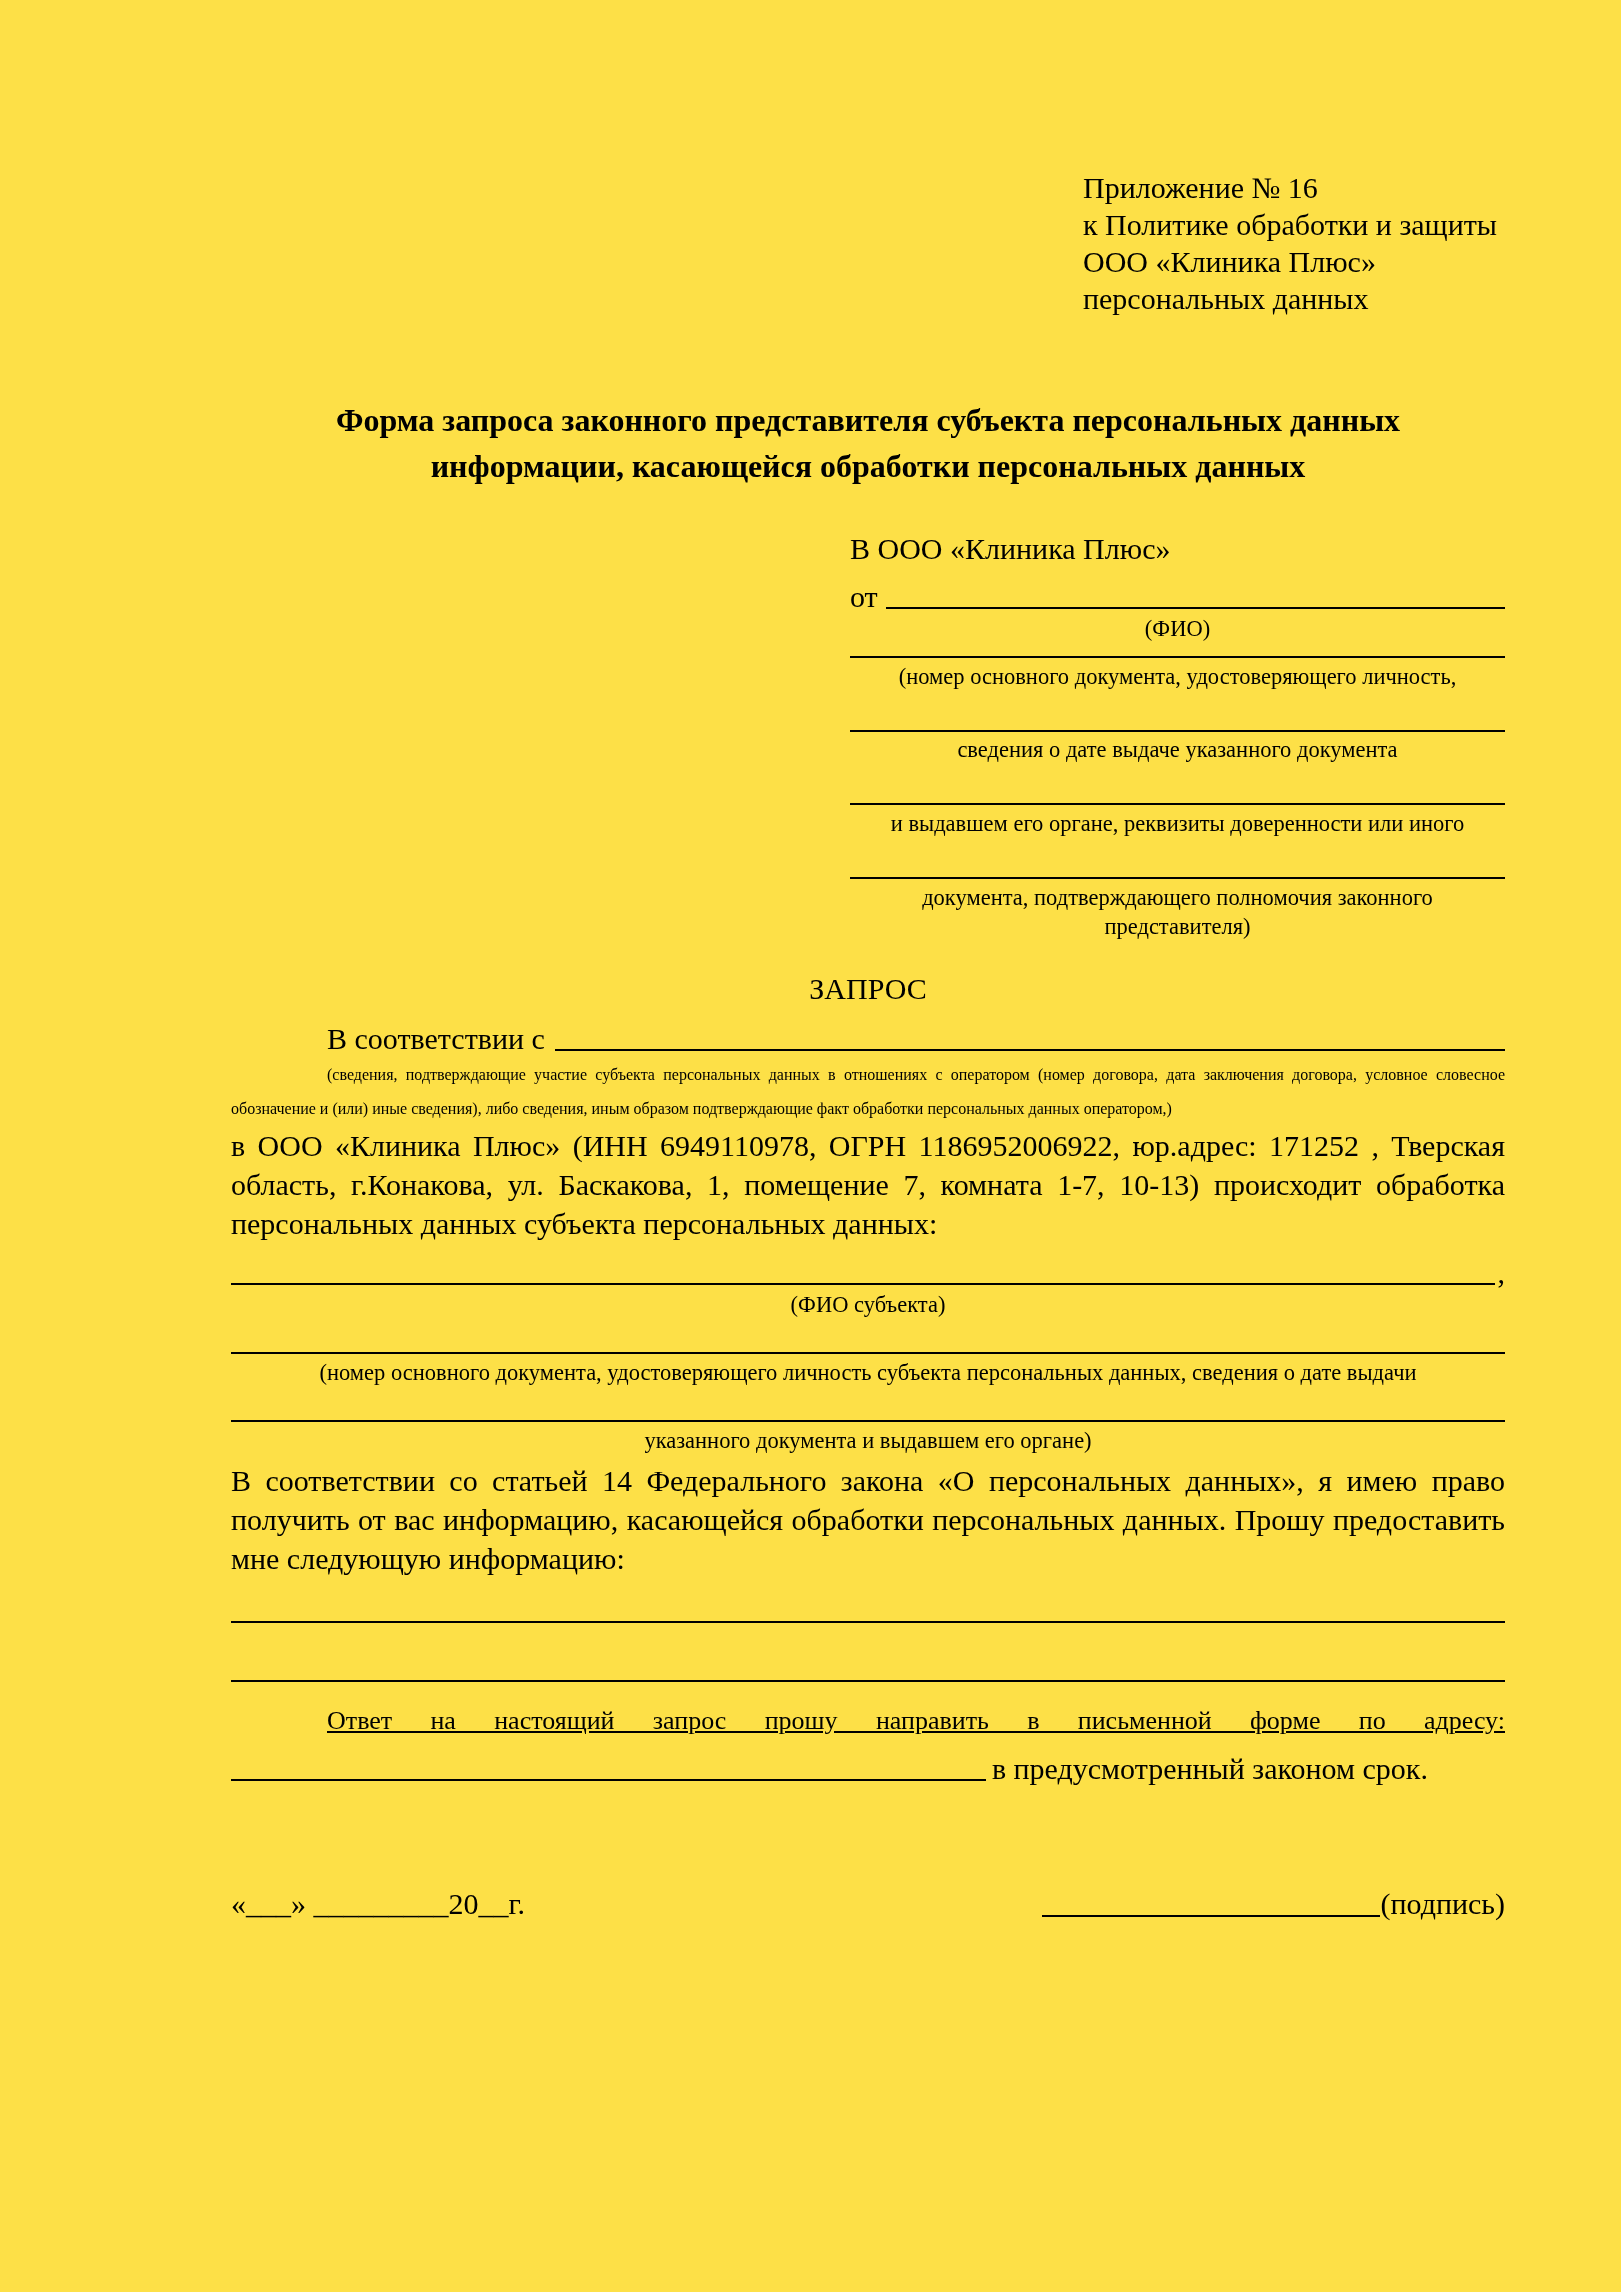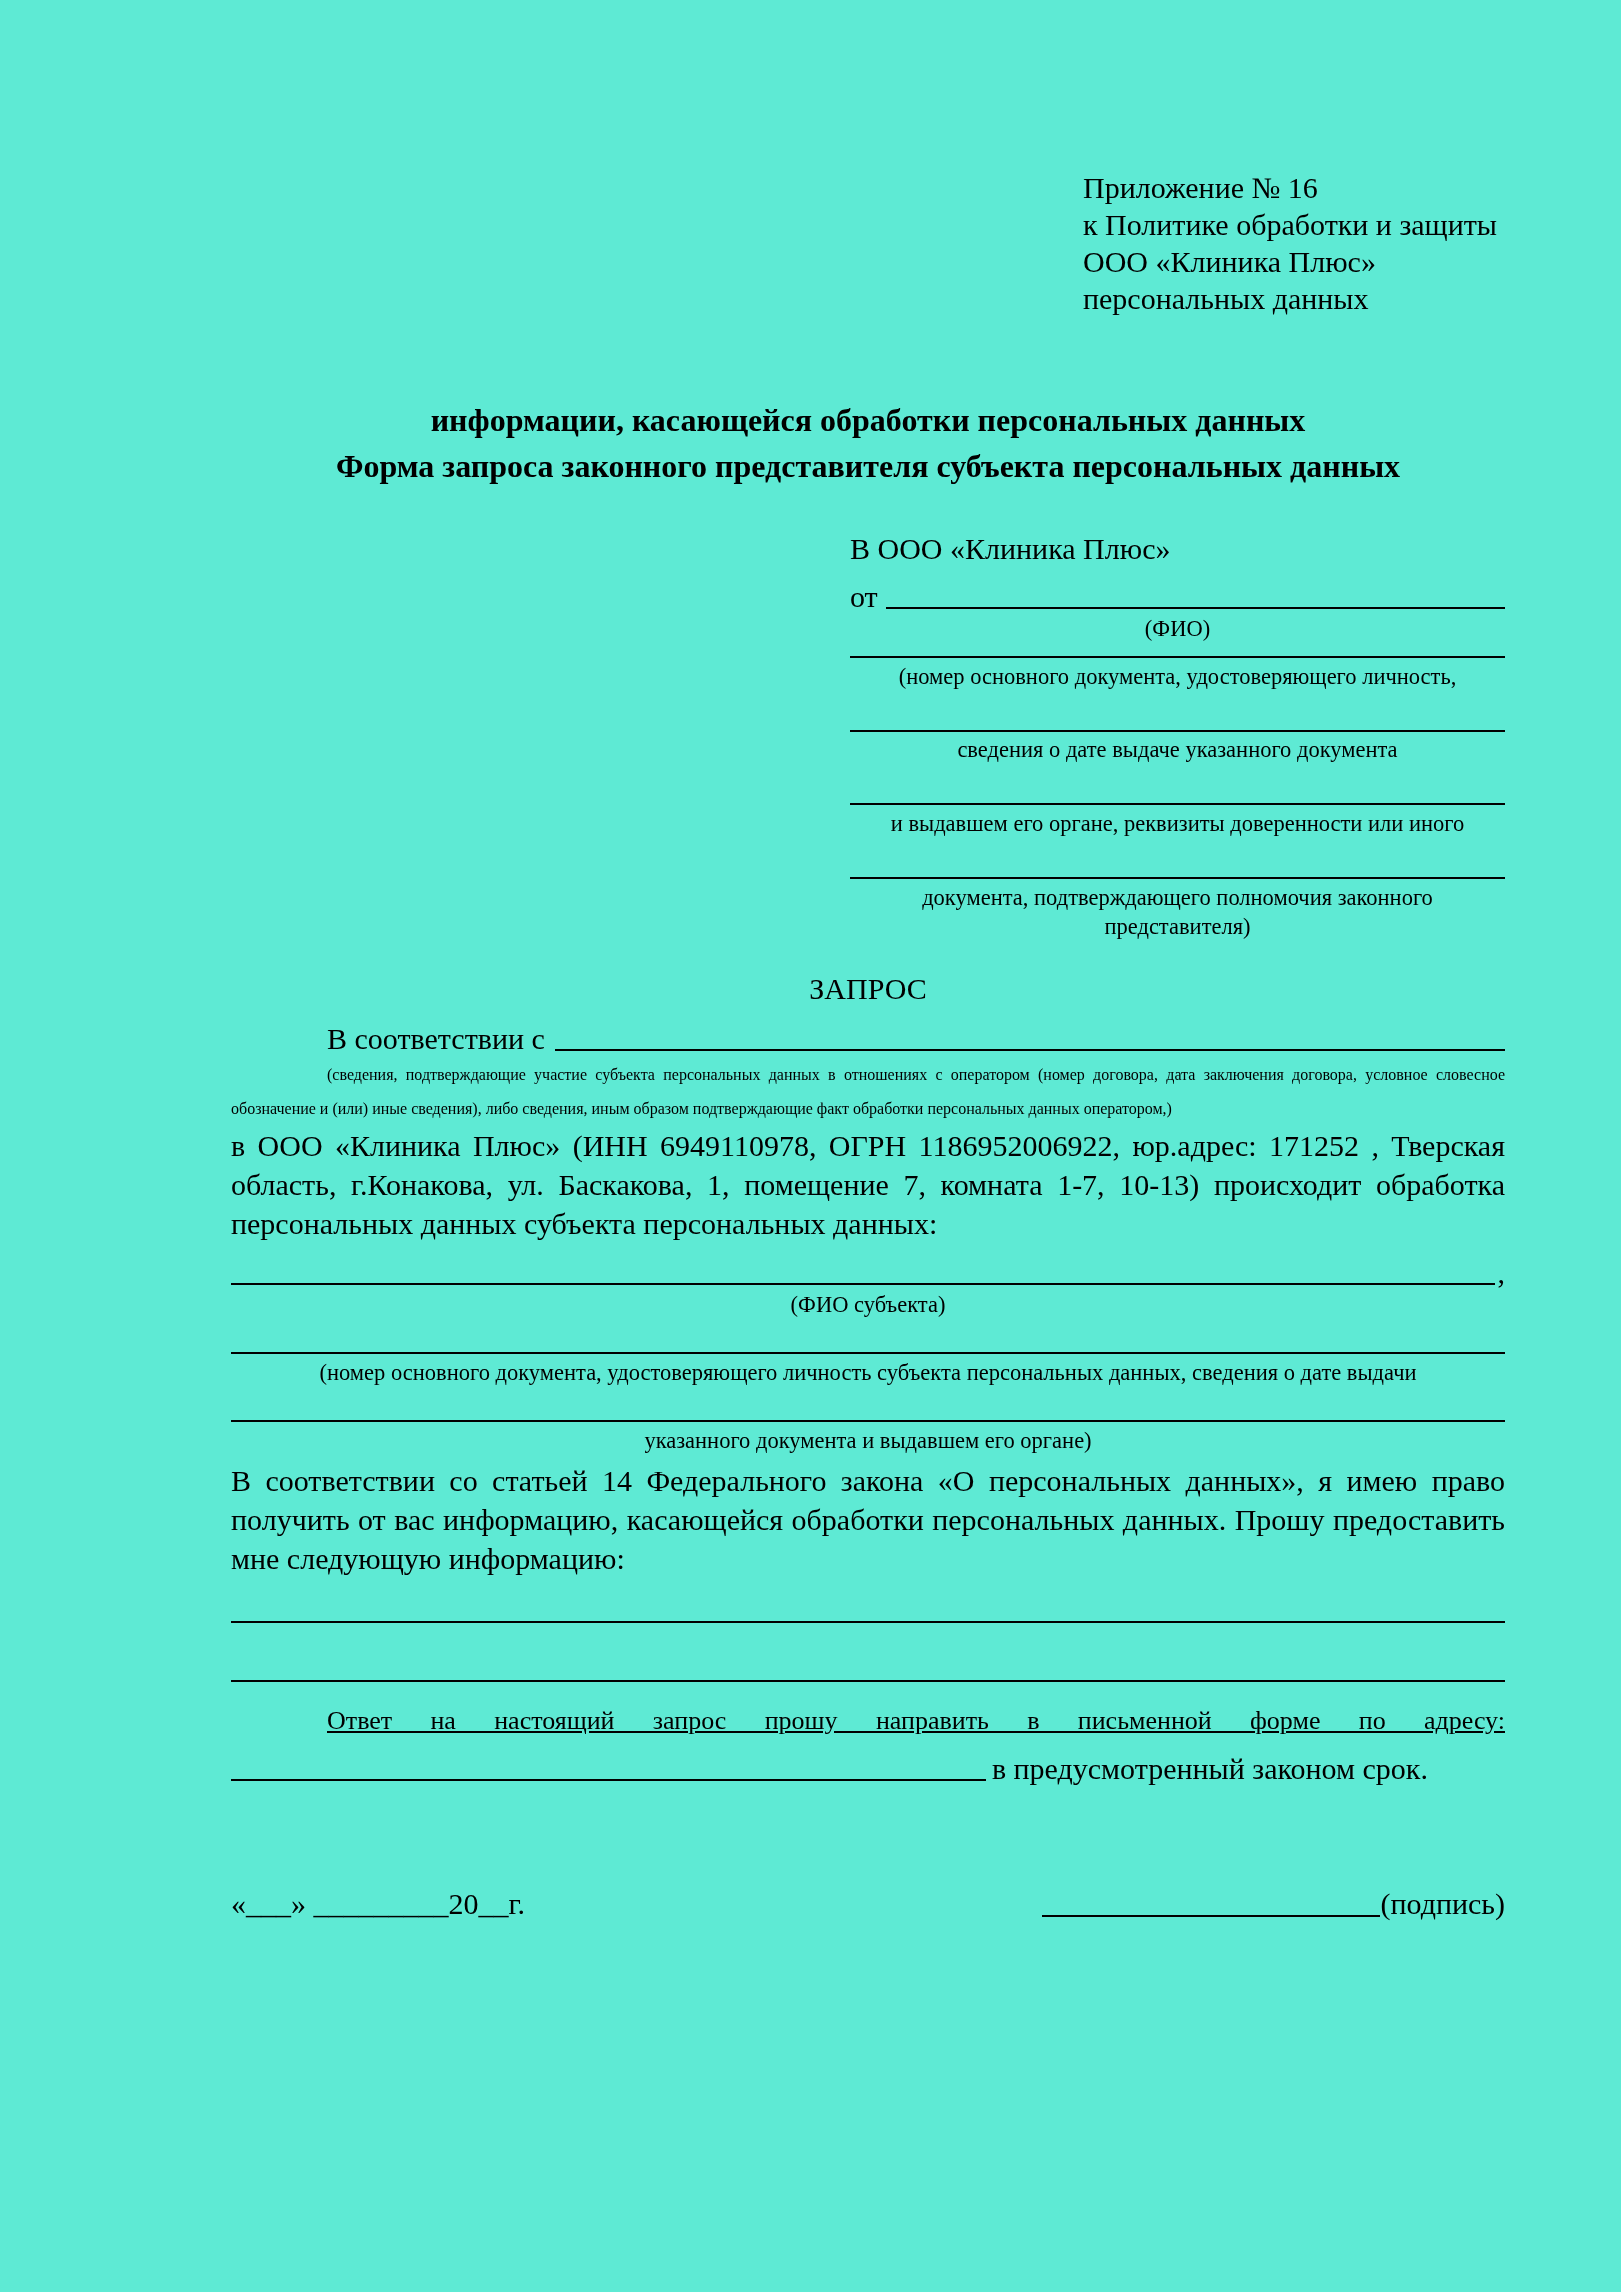--- a/index.html
+++ b/index.html
@@ -1,20 +1,20 @@
 <!DOCTYPE html>
 <html lang="ru"><head>
 <meta charset="utf-8">
 <style>
   html,body { margin:0; padding:0; background:#888; }
   .page {
     position:relative;
     width:1621px; height:2293px;
     margin:0 auto;
-    background:#5eead4;
+    background:#fde047;
     color:#000;
     font-family:"Liberation Serif","DejaVu Serif",serif;
     overflow:hidden;
   }
   .content {
     position:absolute; left:231px; top:0; width:1274px;
   }
   .appendix {
     margin-top:169px; margin-left:852px;
     font-size:30px; line-height:37px;
@@ -81,22 +81,22 @@
   <div class="content">
 
     <div class="appendix">
       <div>Приложение № 16</div>
       <div>к Политике обработки и защиты</div>
       <div>ООО «Клиника Плюс»</div>
       <div>персональных данных</div>
     </div>
 
     <div class="doc-title">
+      <div>Форма запроса законного представителя субъекта персональных данных</div>
       <div>информации, касающейся обработки персональных данных</div>
-      <div>Форма запроса законного представителя субъекта персональных данных</div>
     </div>
 
     <div class="addressee">
       <div class="addr-to">В ООО «Клиника Плюс»</div>
       <div class="flex-row from-row">
         <span class="label">от</span>
         <span class="fill"></span>
       </div>
       <div class="cap">(ФИО)</div>
 

